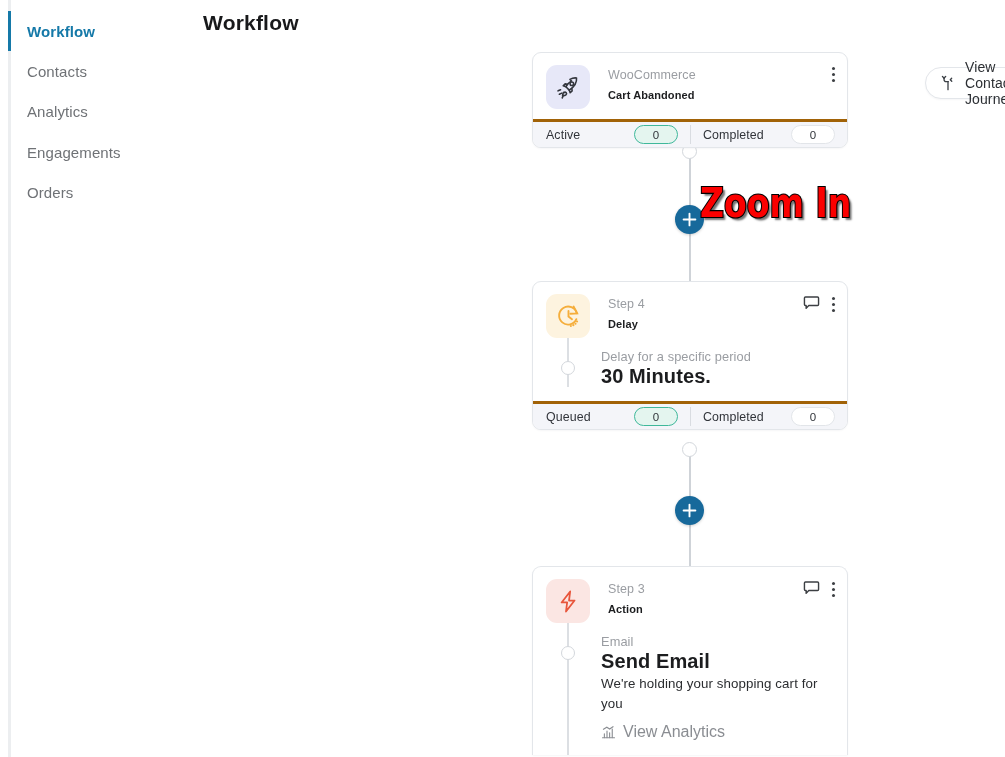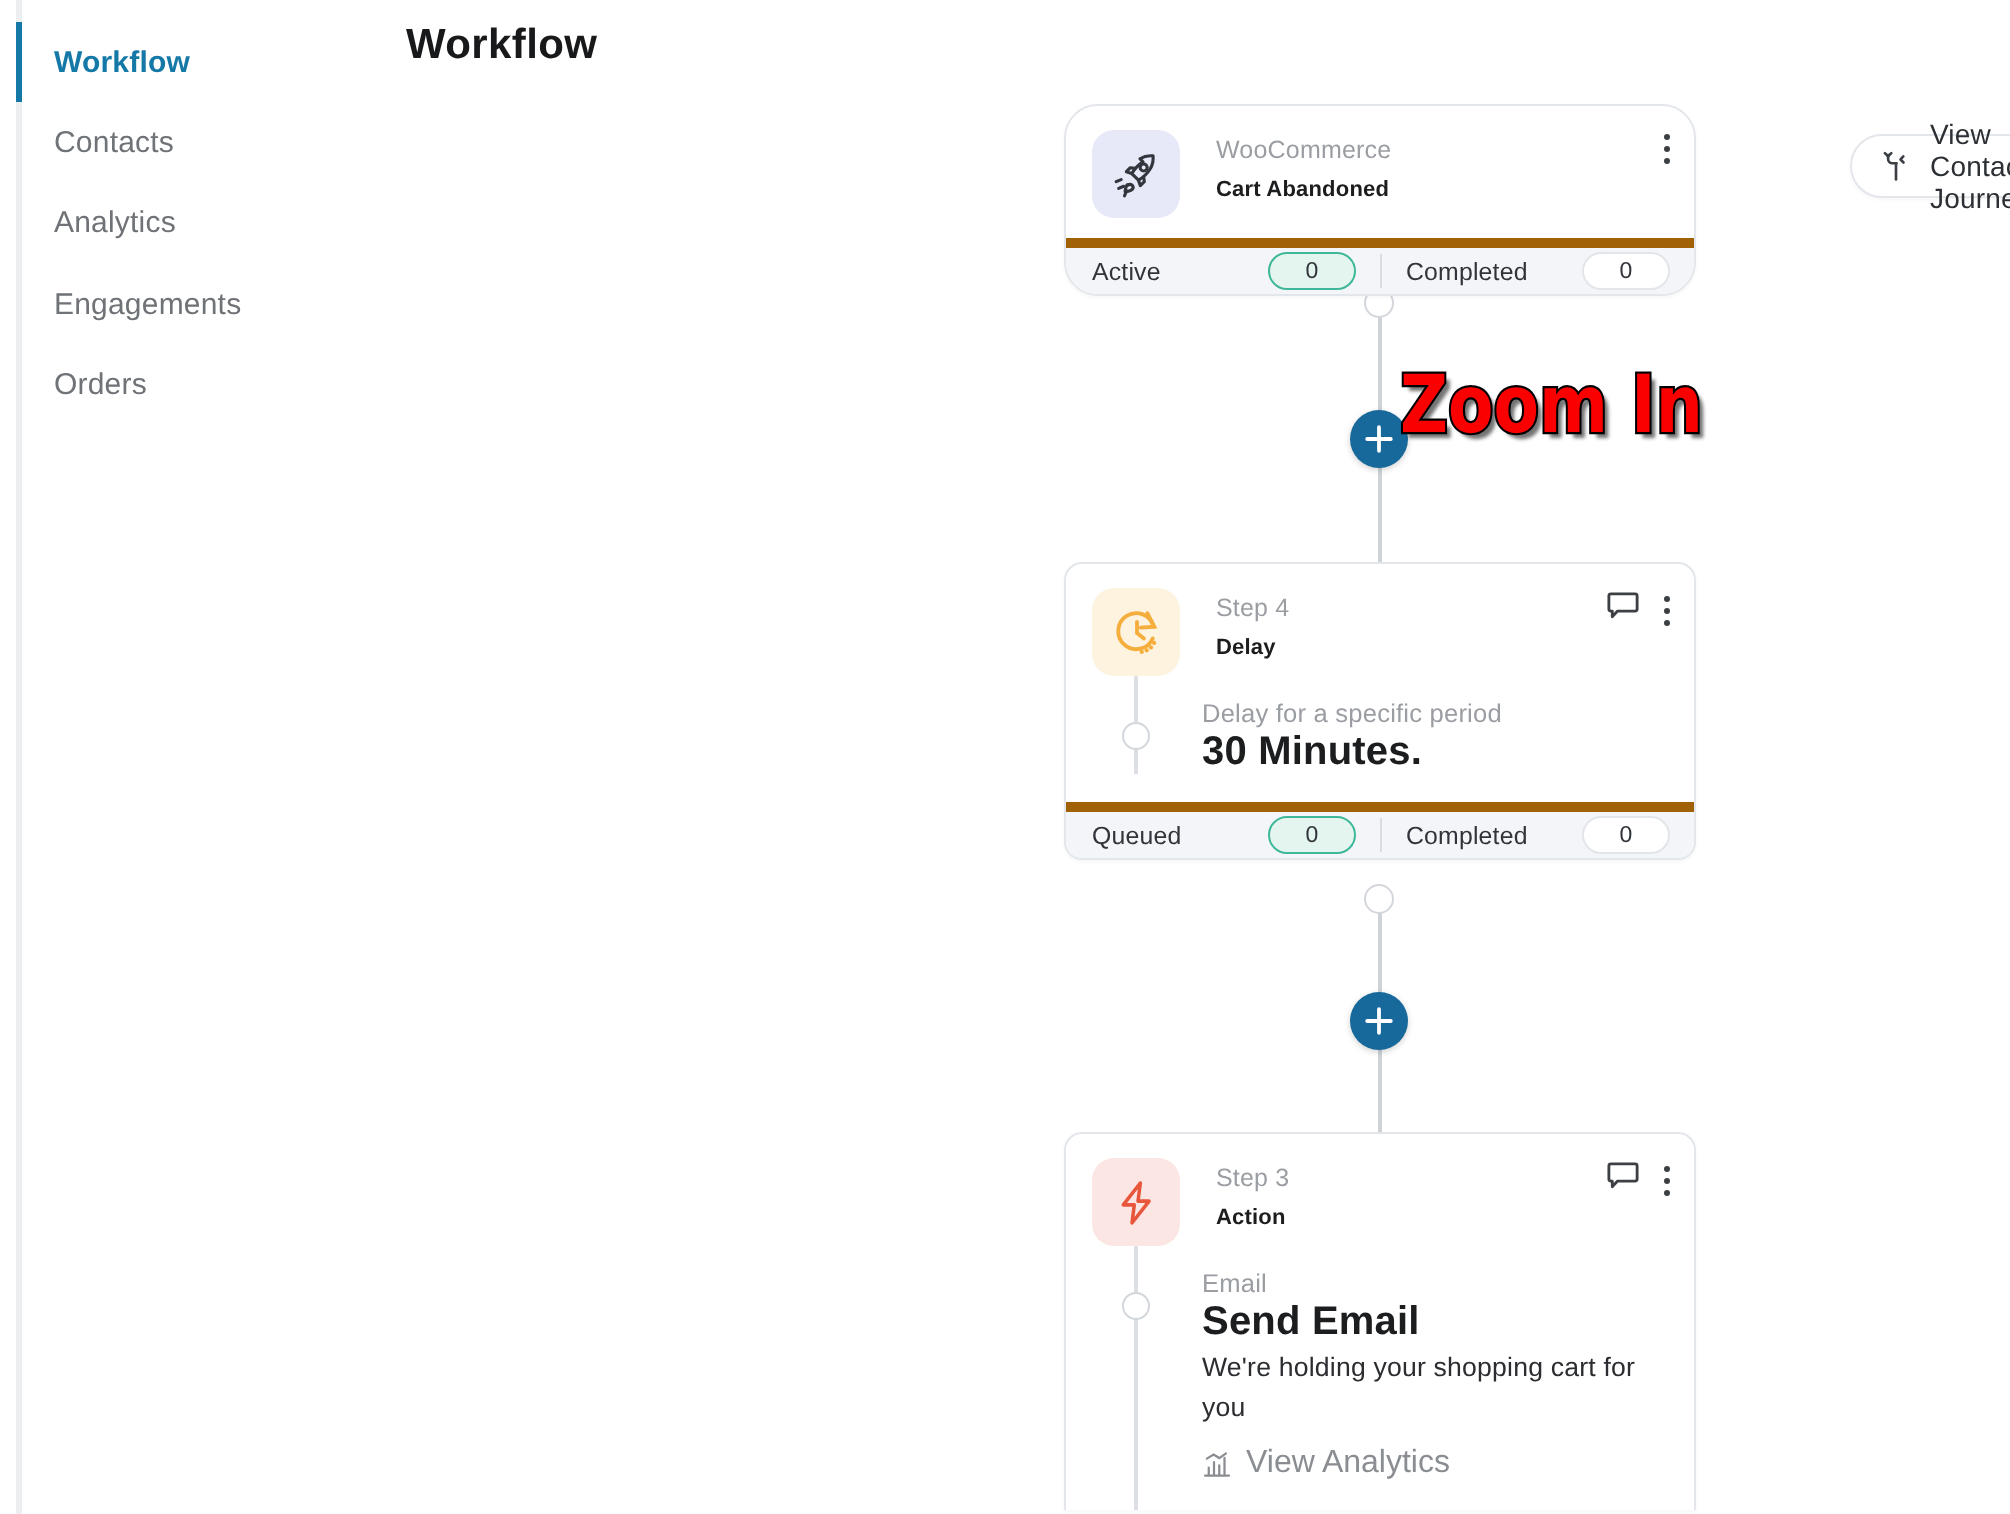--- a/index.html
+++ b/index.html
@@ -141,21 +141,21 @@
   .analytics-link {
     display: flex; align-items: center; gap: 7px;
     margin-top: 9px; font-size: 16px; color: #8a8d92;
     cursor: pointer;
   }
 
   
   .card-stats {
     display: flex;
     background: #f4f5f9;
-    border-top: 5px solid #a16207;
+    border-top: 3px solid #a16207;
     height: 28px;
   }
   .stat {
     flex: 1 1 50%;
     display: flex; align-items: center;
     justify-content: space-between;
     padding: 0 12px 0 13px;
     position: relative;
   }
   .stat + .stat::before {
@@ -261,21 +261,21 @@
     </div>
 
     <div class="conn-line" style="top:449px; height:129px;"></div>
     <div class="conn-node" style="top:442px;"></div>
     <div class="add-btn" style="top:496px;">
       <svg width="15" height="15" viewBox="0 0 15 15" aria-hidden="true">
         <path d="M7.5 1.6 V13.4 M1.6 7.5 H13.4" stroke="#ffffff" stroke-width="1.9" stroke-linecap="round"></path>
       </svg>
     </div>
 
-    <div class="card" style="top:52px;border-radius:17px;">
+    <div class="card" style="top:52px;">
       <div class="card-head">
         <div class="sq-icon icon-rocket">
           <svg width="25" height="25" viewBox="0 0 24 24" fill="none" stroke="#33363d" stroke-width="1.5" stroke-linecap="round" stroke-linejoin="round">
             <path d="M13.4 4.2c2.6-1.6 5.4-1.5 6.3-1.4.1.9.2 3.7-1.4 6.3-1.1 1.8-3.3 4-5.6 5.4l-3.2-3.2c1.4-2.3 3.6-4.5 5.4-5.6z"></path>
             <circle cx="15.2" cy="8.4" r="1.7"></circle>
             <path d="M9.5 11.3 6.9 10.4l1.9-1.9 2.2.3M12.7 14.5l.9 2.6 1.9-1.9-.3-2.2"></path>
             <path d="M7.4 16.6c-.9.9-1.1 3.4-1.1 3.4s2.5-.2 3.4-1.1c.5-.5.5-1.4 0-2-.6-.5-1.5-.5-2 0"></path>
             <path d="M4.4 14.2 2 15.2M5.6 17.4 3.2 18.4M7 19.6l-1 2.4"></path>
           </svg>
         </div>

